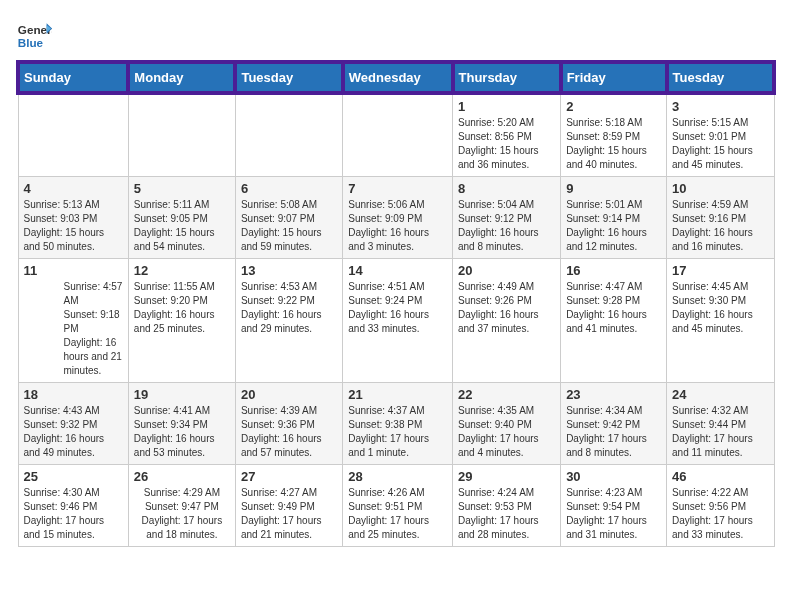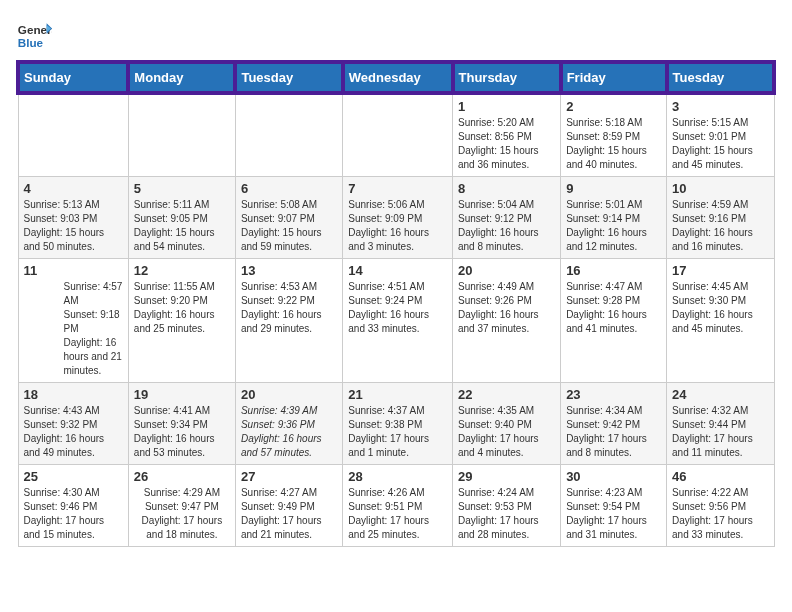--- a/index.html
+++ b/index.html
@@ -233,21 +233,21 @@
 Daylight: 16 hours and 49 minutes.</div>
         </td>
         <td>
           <span class="day-number">19</span>
           <div class="day-info" style="white-space: pre-line;">Sunrise: 4:41 AM
 Sunset: 9:34 PM
 Daylight: 16 hours and 53 minutes.</div>
         </td>
         <td>
           <span class="day-number">20</span>
-          <div class="day-info" style="white-space: pre-line; font-style: italic;">Sunrise: 4:39 AM
+          <div class="day-info" style="white-space: pre-line;">Sunrise: 4:39 AM
 Sunset: 9:36 PM
 Daylight: 16 hours and 57 minutes.</div>
         </td>
         <td>
           <span class="day-number">21</span>
           <div class="day-info" style="white-space: pre-line;">Sunrise: 4:37 AM
 Sunset: 9:38 PM
 Daylight: 17 hours and 1 minute.</div>
         </td>
         <td>

